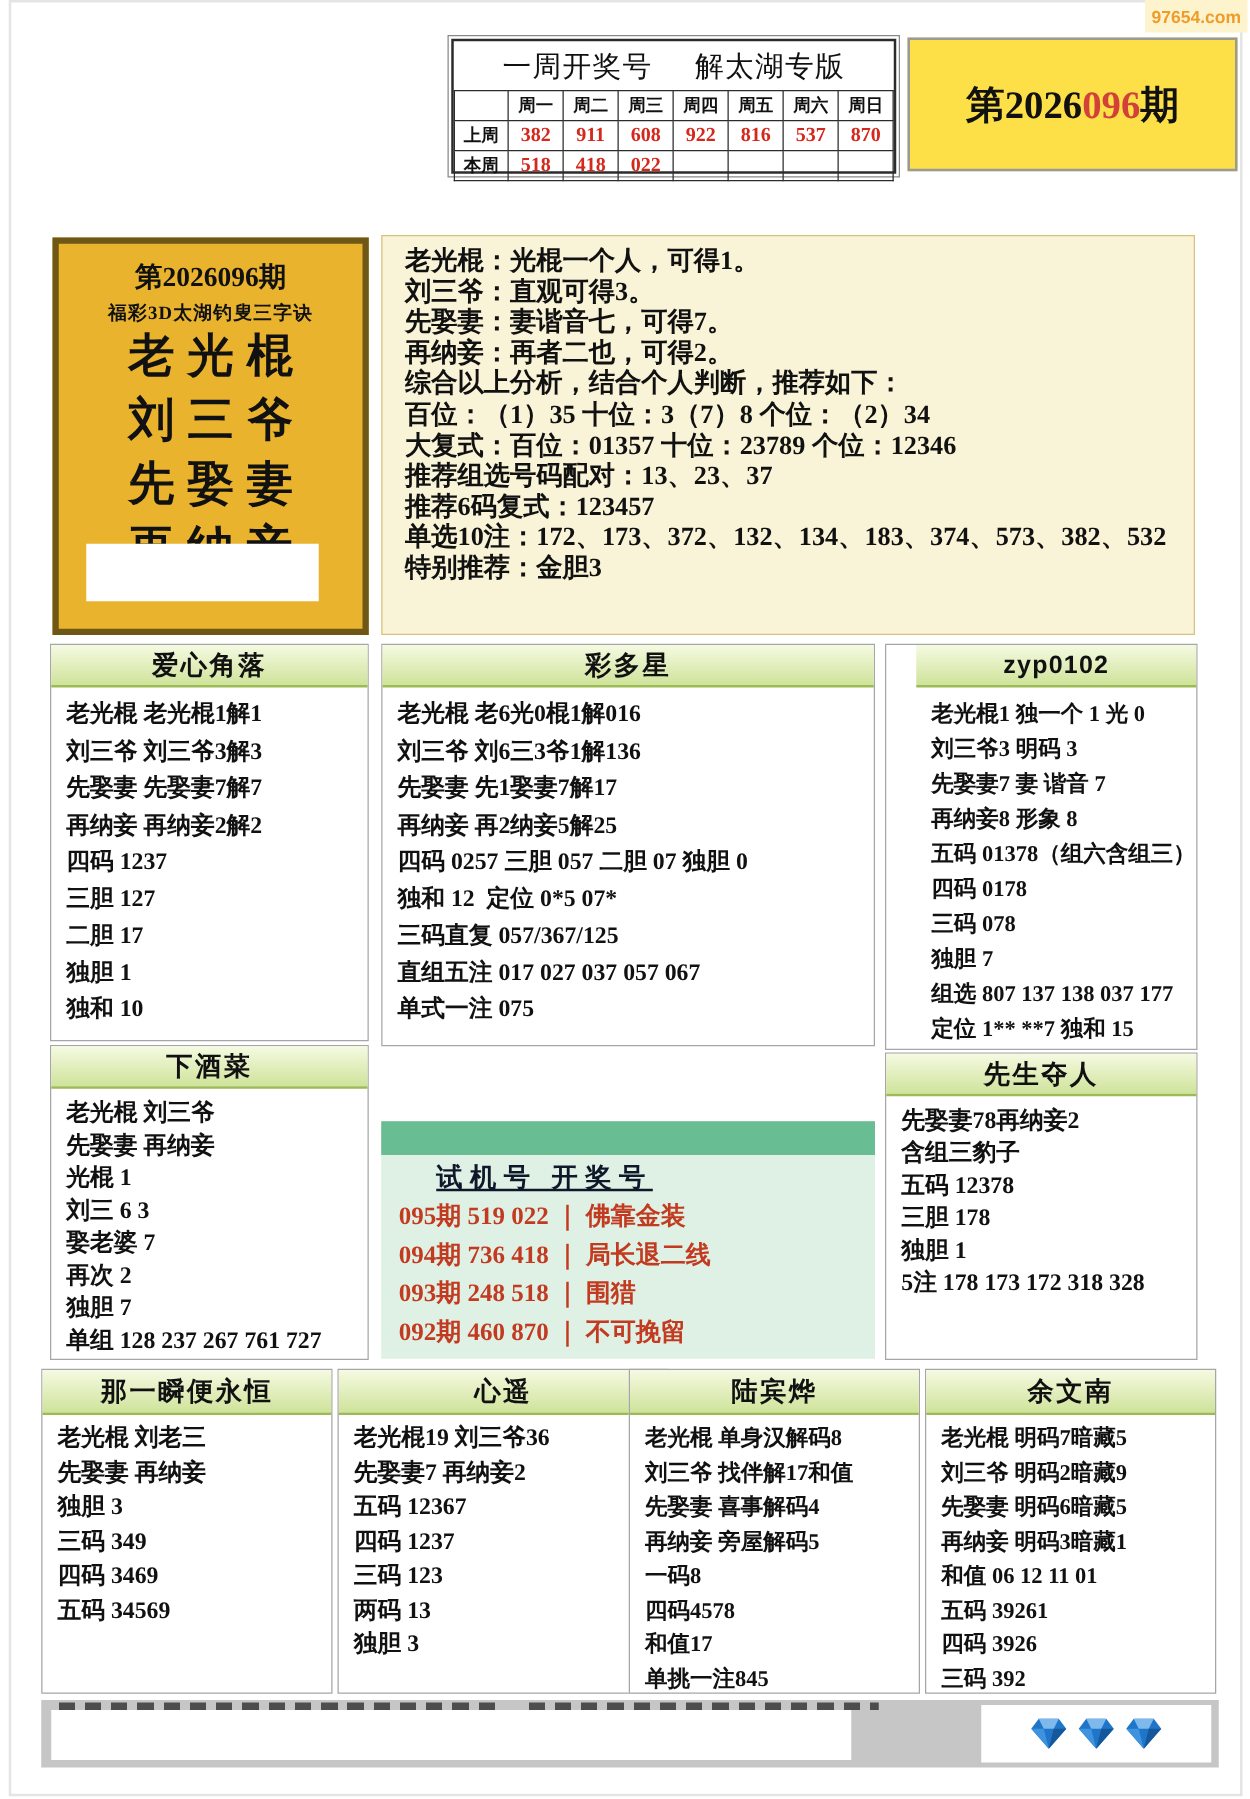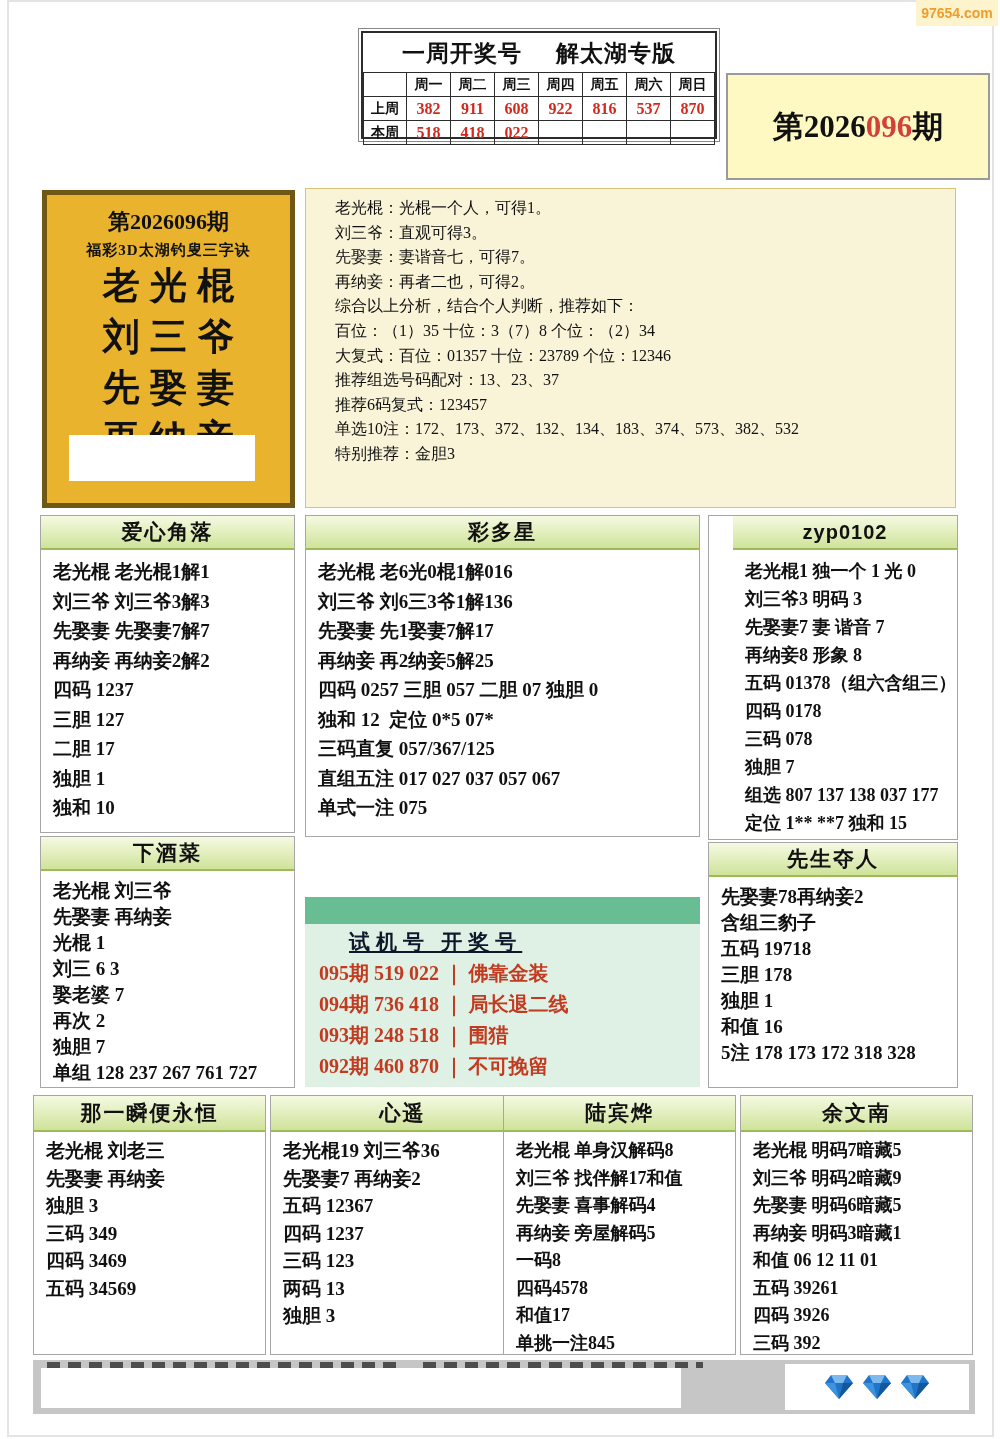--- a/index.html
+++ b/index.html
@@ -8,50 +8,50 @@
   .frame{position:absolute;left:7px;right:6px;top:0;bottom:2px;border:2px solid #e4e4e4;pointer-events:none;}
 
   
   .watermark{position:absolute;top:0;right:2px;width:82px;height:26px;background:#fdf3cd;
              color:#ef9d2a;font-family:"Liberation Sans",sans-serif;font-weight:bold;
              font-size:14px;display:flex;align-items:center;justify-content:center;}
 
   
   .week-box{position:absolute;left:361px;top:31px;width:352px;height:104px;background:#fff;
             border:2px solid #2c2c2c;box-shadow:0 0 0 2px #fff,0 0 0 3px #888;}
-  .week-title{display:flex;justify-content:center;gap:34px;font-size:23px;font-weight:bold;
+  .week-title{display:flex;justify-content:center;gap:34px;font-size:23px;font-weight:normal;
               padding:5px 0 3px 0;letter-spacing:1px;}
   table.wk{border-collapse:collapse;width:100%;}
   table.wk td{border:1px solid #2c2c2c;text-align:center;height:21px;font-weight:bold;}
   td.wk-day{font-size:14px;}
   td.wk-lab{font-size:14px;width:40px;}
   td.wk-num{font-size:16px;color:#d4281c;}
 
   
-  .issue-box{position:absolute;left:726px;top:30px;width:260px;height:103px;background:#fef9c3;
+  .issue-box{position:absolute;left:726px;top:30px;width:260px;height:103px;background:#fde047;
              border:2px solid #9a9a9a;display:flex;align-items:center;justify-content:center;
-             font-size:31px;font-weight:bold;margin-top:43px;}
+             font-size:31px;font-weight:bold;}
   .issue-box .hl{color:#d2403a;}
 
   
   .poem-box{position:absolute;left:42px;top:190px;width:253px;height:318px;background:#e9b32e;
             border:5px solid #6f5716;box-sizing:border-box;text-align:center;}
   .poem-issue{font-size:22px;font-weight:bold;margin-top:12px;}
   .poem-sub{font-size:15px;font-weight:bold;margin-top:4px;letter-spacing:1px;}
   .poem-line{font-size:37px;font-weight:bold;line-height:51px;letter-spacing:0.28em;text-indent:0.28em;}
   .poem-blank{position:absolute;left:22px;bottom:22px;width:186px;height:46px;background:#fff;}
 
   
   .main-panel{position:absolute;left:305px;top:188px;width:651px;height:320px;background:#f9f4d7;
               border:1px solid #d8c278;box-sizing:border-box;}
   .main-header{height:37px;background:linear-gradient(#f79b3f,#e07207);display:flex;align-items:center;}
   .main-title{color:#fff;font-size:25px;font-weight:bold;letter-spacing:2px;margin-left:6px;
               text-shadow:1px 1px 1px #7a3c00;}
   .main-corner{margin-left:auto;margin-right:18px;color:#fff;font-size:19px;font-weight:bold;letter-spacing:3px;}
-  .main-body{padding:7px 29px;font-size:16px;font-weight:normal;line-height:24.6px;}
+  .main-body{padding:7px 18px;font-size:21px;font-weight:bold;line-height:24.6px;}
 
   
   .panel{position:absolute;background:#fff;border:1px solid #a6a6a6;box-sizing:border-box;}
   .panel-header{height:32px;background:linear-gradient(#f5fae2,#cfe39a);border-bottom:2px solid #9dbb55;
                 display:flex;align-items:center;justify-content:center;font-weight:bold;font-size:21px;
                 letter-spacing:2px;}
   .panel-header.sans{font-family:"Liberation Sans",sans-serif;font-size:20px;letter-spacing:1px;}
   .panel-body{padding:7px 12px;font-size:19px;font-weight:bold;}
 
   .lh295 .panel-body{line-height:29.5px;}
@@ -231,24 +231,23 @@
         <div class="tl">组选 807 137 138 037 177</div>
         <div class="tl">定位 1** **7 独和 15</div>
       </div>
   </div>
 
   <div class="panel lh26" style="left:708px;top:842px;width:250px;height:246px;">
     <div class="panel-header">先生夺人</div>
     <div class="panel-body">
         <div class="tl">先娶妻78再纳妾2</div>
         <div class="tl">含组三豹子</div>
-        <div class="tl">五码 19718</div>
+        <div class="tl">五码 12378</div>
         <div class="tl">三胆 178</div>
         <div class="tl">独胆 1</div>
-        <div class="tl">和值 16</div>
         <div class="tl">5注 178 173 172 318 328</div>
       </div>
   </div>
 
   <div class="panel lh275 bottom-row" style="left:33px;top:1095px;width:233px;height:260px;">
     <div class="panel-header">那一瞬便永恒</div>
     <div class="panel-body">
         <div class="tl">老光棍 刘老三</div>
         <div class="tl">先娶妻 再纳妾</div>
         <div class="tl">独胆 3</div>

